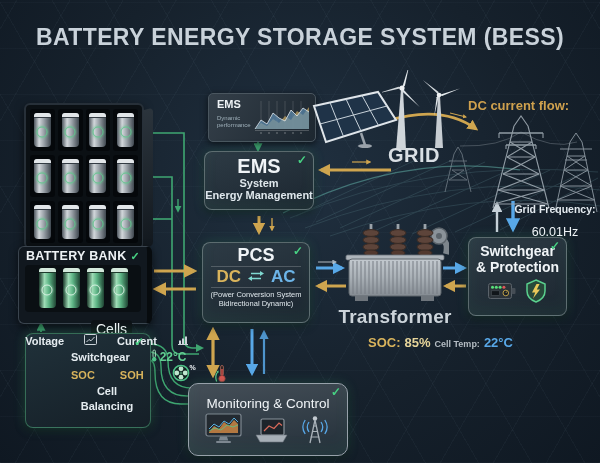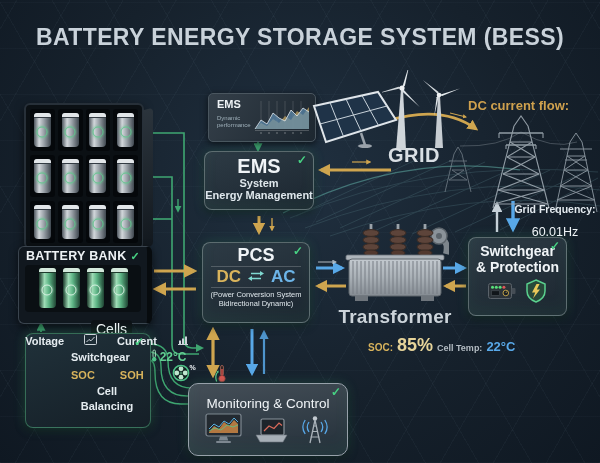--- a/index.html
+++ b/index.html
@@ -93,22 +93,22 @@
   .grid-label{position:absolute;left:388px;top:144px;font-size:20px;font-weight:bold;color:#d9dfe4;z-index:3;letter-spacing:.5px;}
   .dcflow{position:absolute;left:468px;top:98px;font-size:13px;font-weight:bold;color:#cfa14e;z-index:3;}
   .freq{position:absolute;left:514px;top:203px;width:82px;text-align:center;z-index:3;}
   .freq .a{font-size:10.5px;font-weight:bold;color:#e3eaef;line-height:12px;}
   .freq .b{font-size:12.5px;font-weight:normal;color:#eef3f6;line-height:14px;margin-top:10px;}
   .solar{position:absolute;left:312px;top:90px;z-index:3;}
   .wind{position:absolute;left:382px;top:70px;z-index:2;}
   .towers{position:absolute;left:436px;top:112px;z-index:2;}
   
   .status{position:absolute;left:368px;top:335px;display:flex;align-items:baseline;gap:4px;z-index:3;}
-  .status .sl{font-size:10px;font-weight:bold;color:#d9b45c;}
-  .status .sv{font-size:18px;font-weight:bold;color:#e6d49a;}
+  .status .sl{font-size:13px;font-weight:bold;color:#d9b45c;}
+  .status .sv{font-size:13px;font-weight:bold;color:#e6d49a;}
   .status .tl{font-size:9px;font-weight:bold;color:#b4bcc3;}
   .status .tv{font-size:13px;font-weight:bold;color:#58a8e8;}
 </style>
 </head>
 <body>
 
 <div class="canvas">
 
   <div class="ttl">BATTERY ENERGY STORAGE SYSTEM (BESS)</div>
 

